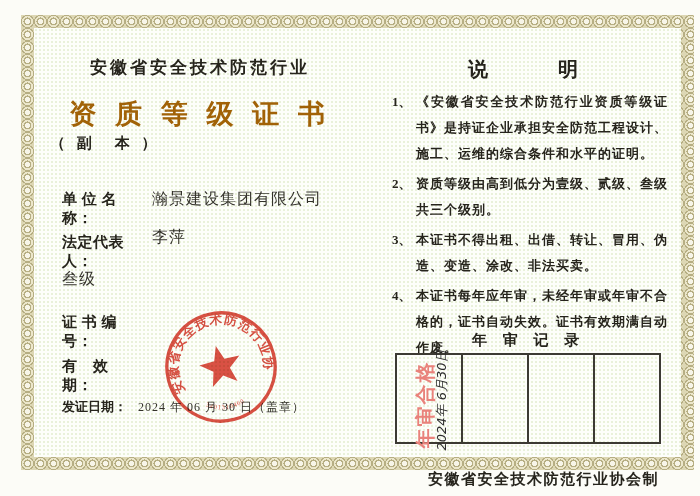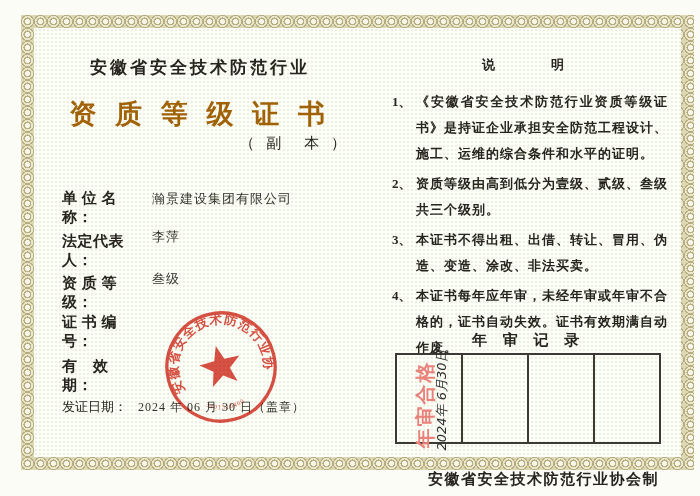--- a/index.html
+++ b/index.html
@@ -35,42 +35,42 @@
   
   .industry-line{
     position:absolute;left:50px;top:56px;width:300px;text-align:center;
     font-size:17px;font-weight:bold;letter-spacing:3px;
   }
   .main-title{
     position:absolute;left:40px;top:96px;width:320px;text-align:center;
     font-size:27px;font-weight:bold;letter-spacing:6px;color:#a16207;
   }
   .copy-type{
-    position:absolute;left:50px;top:134px;width:300px;text-align:right;
-    font-size:15px;font-weight:normal;letter-spacing:4px;
+    position:absolute;left:50px;top:134px;width:300px;text-align:left;
+    font-size:15px;font-weight:bold;letter-spacing:4px;
   }
   .field-row{position:absolute;left:62px;width:320px;display:flex;align-items:baseline;}
   .field-label{font-size:15px;font-weight:bold;width:90px;flex:none;letter-spacing:.5px;}
-  .field-value{font-size:13px;color:var(--value-ink);letter-spacing:1px;white-space:nowrap;}
+  .field-value{font-size:16px;color:var(--value-ink);letter-spacing:1px;white-space:nowrap;}
   .row-1{top:189px}.row-2{top:232px}.row-3{top:274px}.row-4{top:313px}.row-5{top:357px}
   .row-2 .field-value,.row-3 .field-value{position:relative;top:-5px;}
   .issue-row{position:absolute;left:62px;top:398px;display:flex;align-items:baseline;}
-  .issue-label{font-size:13px;font-weight:normal;width:76px;flex:none;}
+  .issue-label{font-size:13px;font-weight:bold;width:76px;flex:none;}
   .issue-value{font-size:12px;color:var(--value-ink);letter-spacing:1px;white-space:nowrap;}
 
   
   .seal{
     position:absolute;left:162px;top:308px;width:118px;height:118px;
     transform:rotate(-14deg);opacity:.88;mix-blend-mode:multiply;
   }
 
   
   .notes-title{
     position:absolute;left:392px;top:56px;width:272px;text-align:center;
-    font-size:13px;font-weight:bold;letter-spacing:10px;
+    font-size:20px;font-weight:bold;letter-spacing:10px;
   }
   .notes{position:absolute;left:392px;top:89px;width:276px;}
   .note-item{display:flex;margin-bottom:4px;font-size:13px;font-weight:bold;line-height:26px;}
   .note-num{flex:none;width:24px;}
   .note-text{flex:1;text-align:justify;letter-spacing:1px;}
 
   .annual-title{
     position:absolute;left:395px;top:331px;width:267px;text-align:center;
     font-size:15px;font-weight:bold;letter-spacing:6px;
   }
@@ -113,21 +113,20 @@
 
   <div class="field-row row-1">
     <span class="field-label">单 位 名 称：</span>
     <span class="field-value">瀚景建设集团有限公司</span>
   </div>
   <div class="field-row row-2">
     <span class="field-label">法定代表人：</span>
     <span class="field-value">李萍</span>
   </div>
   <div class="field-row row-3">
-    <span class="field-label">资 质 等 级：</span>
     <span class="field-value">叁级</span>
   </div>
   <div class="field-row row-4">
     <span class="field-label">证 书 编 号：</span>
   </div>
   <div class="field-row row-5">
     <span class="field-label">有　效　期：</span>
   </div>
 
   <div class="issue-row">

